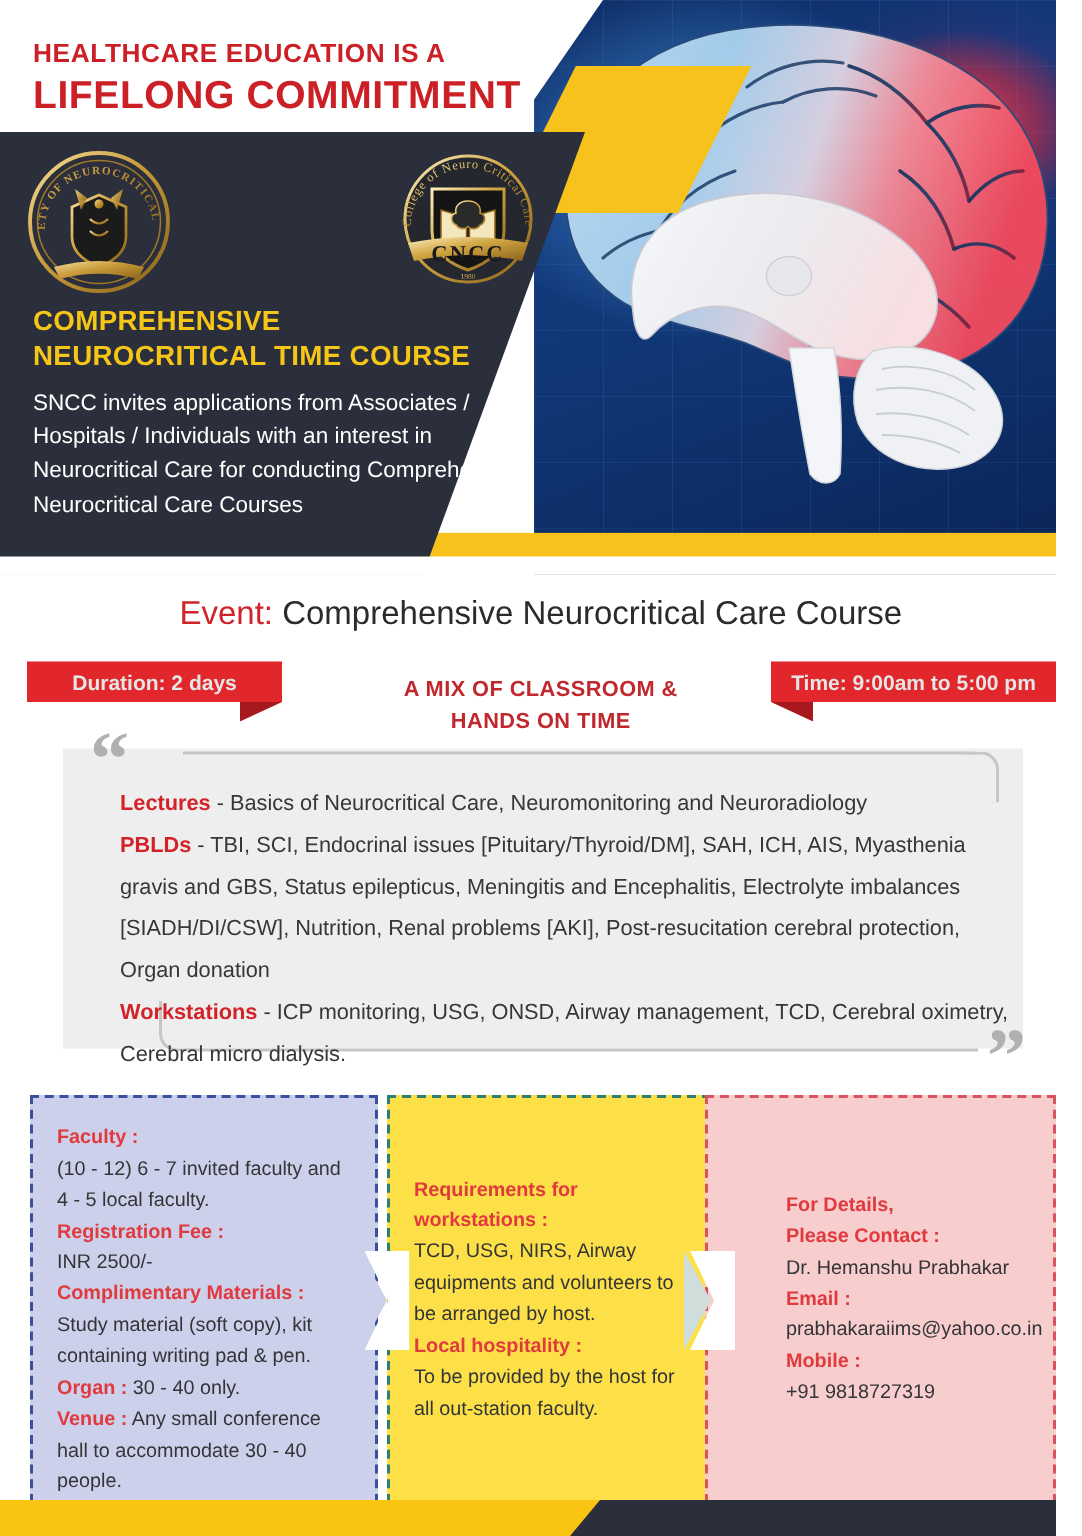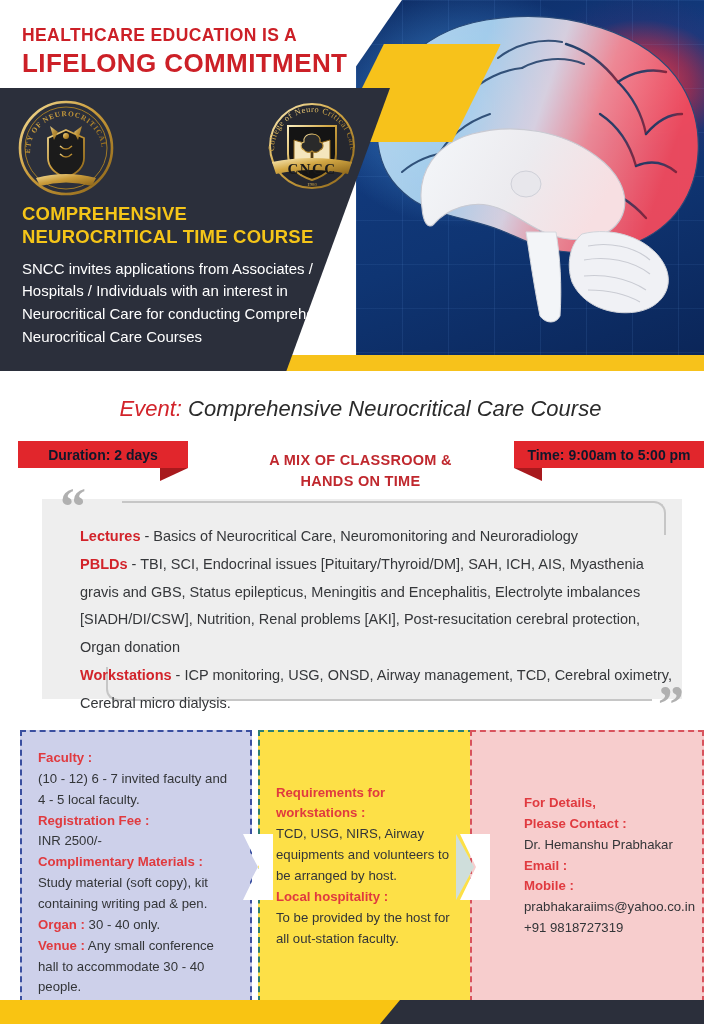--- a/index.html
+++ b/index.html
@@ -144,30 +144,29 @@
 
   
   .event-line {
     position: absolute;
     left: 0; top: 396px;
     width: 721px;
     text-align: center;
     font-size: 22px;
     color: #2b2b2b;
     z-index: 10;
-    font-style: italic;
   }
   .event-line .label { color: #d2232a; }
 
   
   .badge {
     position: absolute;
     z-index: 10;
     background: #e1262c;
-    color: #0f172a;
+    color: #e5e5e5;
     font-weight: bold;
     font-size: 14px;
     display: flex;
     align-items: center;
     justify-content: center;
     font-family: "Liberation Sans Narrow", "Liberation Sans", sans-serif;
   }
   .badge-duration {
     left: 18px; top: 441px;
     width: 170px; height: 27px;
@@ -549,22 +548,22 @@
         <div>To be provided by the host for all out-station faculty.</div>
       </div>
     </div>
 
     <div class="panel panel-contact">
       <div class="inner">
         <div><span class="hl">For Details,</span></div>
         <div><span class="hl">Please Contact :</span></div>
         <div>Dr. Hemanshu Prabhakar</div>
         <div><span class="hl">Email :</span></div>
+        <div>prabhakaraiims@yahoo.co.in</div>
         <div><span class="hl">Mobile :</span></div>
-        <div>prabhakaraiims@yahoo.co.in</div>
         <div>+91 9818727319</div>
       </div>
     </div>
 
     <div class="notch notch-a"></div>
     <div class="arrow arrow-a"></div>
     <div class="notch notch-b"></div>
     <div class="arrow arrow-b"></div>
   </div>
 

